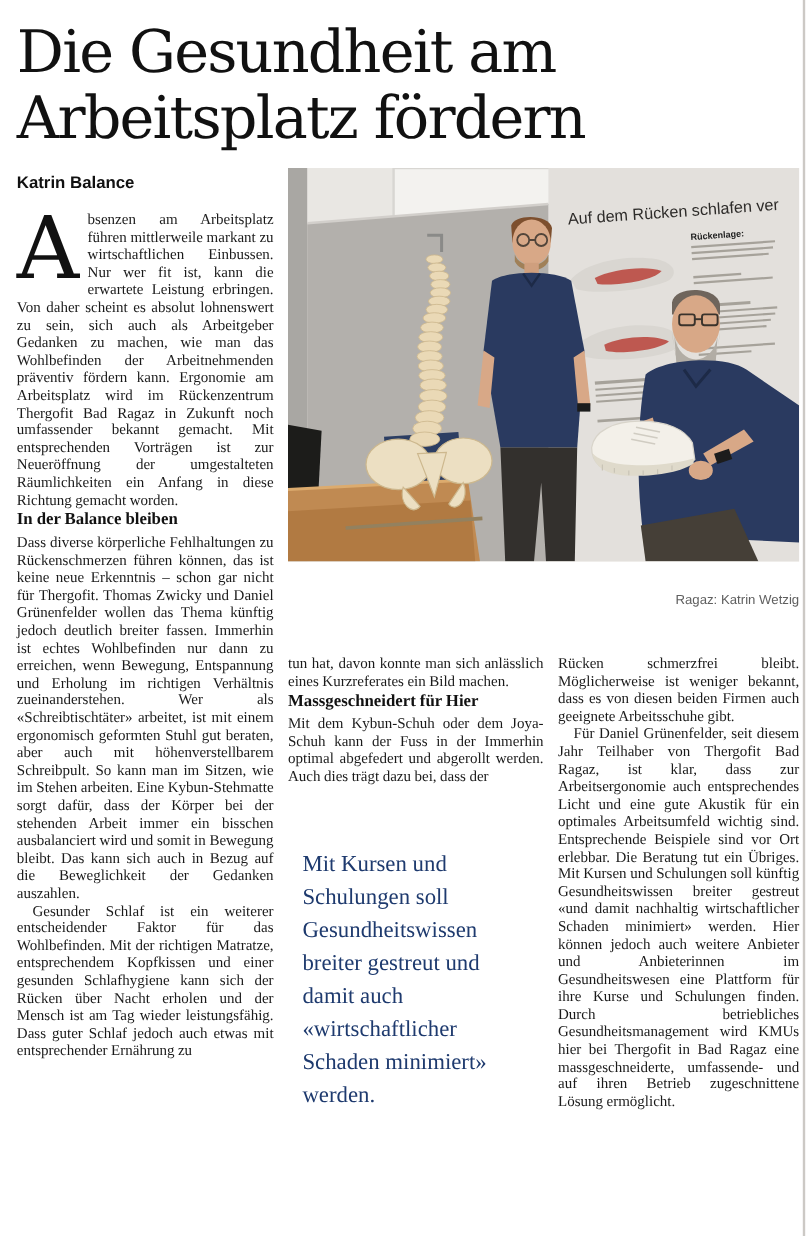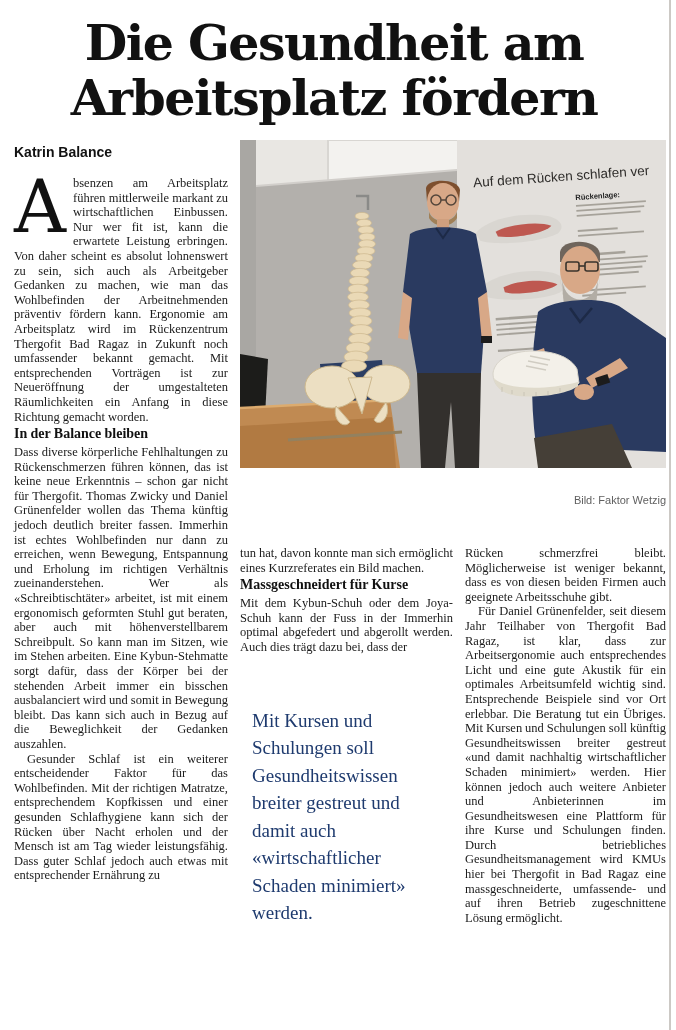--- a/index.html
+++ b/index.html
@@ -1,22 +1,22 @@
 <!DOCTYPE html>
 <html lang="de"><head>
 <meta charset="utf-8">
 <style>
   html,body{margin:0;padding:0;background:#ffffff;}
   .page{position:relative;width:676px;height:1030px;background:#fff;overflow:hidden;
         font-family:"Liberation Serif",serif;color:#1a1a1a;}
   .col-rule{position:absolute;left:669px;top:0;bottom:0;width:2px;background:#ccc9c5;}
   .inner{padding:16px 0 0 14px;width:652px;}
 
-  .headline{font-family:"DejaVu Serif",serif;font-weight:700;font-size:49px;line-height:55px;
-            letter-spacing:-1.5px;color:#111;margin:0 0 14px 0;width:640px;text-align:center;}
+  .headline{font-family:"DejaVu Serif",serif;font-weight:400;font-size:49px;line-height:55px;
+            letter-spacing:-1.5px;color:#111;margin:0 0 14px 0;width:640px;}
   .lead{font-size:19.5px;line-height:25px;width:645px;margin:0 0 20px 0;color:#151515;}
 
   .content-row{display:flex;align-items:flex-start;}
   .col-left{width:214px;margin-right:12px;flex:none;}
   .right-area{width:426px;flex:none;}
 
   .author{font-family:"Liberation Sans",sans-serif;font-weight:700;font-size:14px;
           margin:4px 0 16px 0;color:#111;}
 
   .body-text{font-size:12.5px;line-height:14.6px;text-align:justify;hyphens:auto;
@@ -209,30 +209,30 @@
                     <line x1="290" y1="216" x2="310" y2="220"></line>
                       <line x1="288" y1="221" x2="308" y2="225"></line>
                     <line x1="286" y1="226" x2="306" y2="230"></line>
                   </g>
                 </g>
                 <polygon points="294,298 372,284 392,328 298,328" fill="#453f37"></polygon>
               </g>
             </svg>
           </div>
           <figcaption class="caption">
-            <span class="credit">Bild: Faktor Wetzig</span>
+            <span class="credit">Ragaz: Katrin Wetzig</span>
           </figcaption>
         </figure>
 
         <div class="two-cols">
 
           <div class="col-mid">
             <div class="body-text">
-              <p>tun hat, davon konnte man sich ermöglicht eines Kurzreferates ein Bild machen.</p>
-              <h3 class="subhead">Massgeschneidert für Kurse</h3>
+              <p>tun hat, davon konnte man sich anlässlich eines Kurzreferates ein Bild machen.</p>
+              <h3 class="subhead">Massgeschneidert für Hier</h3>
               <p>Mit dem Kybun-Schuh oder dem Joya-Schuh kann der Fuss in der Immerhin optimal abgefedert und abgerollt werden. Auch dies trägt dazu bei, dass der</p>
             </div>
             <div class="pullquote">Mit Kursen und Schulungen soll Gesundheitswissen breiter gestreut und damit auch «wirtschaftlicher Schaden minimiert» werden.</div>
           </div>
 
           <div class="col-right">
             <div class="body-text">
               <p>Rücken schmerzfrei bleibt. Möglicherweise ist weniger bekannt, dass es von diesen beiden Firmen auch geeignete Arbeitsschuhe gibt.</p>
               <p class="indent">Für Daniel Grünenfelder, seit diesem Jahr Teilhaber von Thergofit Bad Ragaz, ist klar, dass zur Arbeitsergonomie auch entsprechendes Licht und eine gute Akustik für ein optimales Arbeitsumfeld wichtig sind. Entsprechende Beispiele sind vor Ort erlebbar. Die Beratung tut ein Übriges. Mit Kursen und Schulungen soll künftig Gesundheitswissen breiter gestreut «und damit nachhaltig wirtschaftlicher Schaden minimiert» werden. Hier können jedoch auch weitere Anbieter und Anbieterinnen im Gesundheitswesen eine Plattform für ihre Kurse und Schulungen finden. Durch betriebliches Gesundheitsmanagement wird KMUs hier bei Thergofit in Bad Ragaz eine massgeschneiderte, umfassende- und auf ihren Betrieb zugeschnittene Lösung ermöglicht.</p>
             </div>

